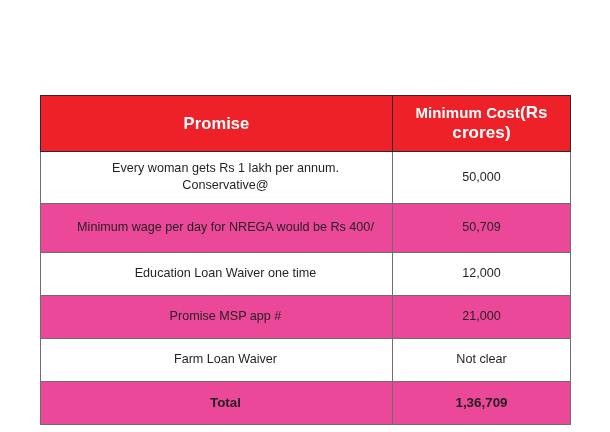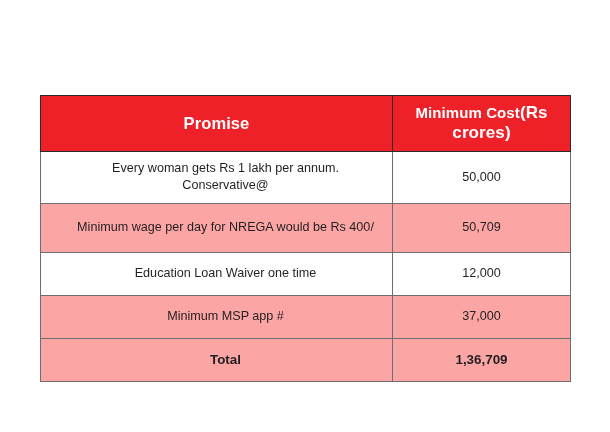--- a/index.html
+++ b/index.html
@@ -68,21 +68,21 @@
   }
   td.promise-cell {
     padding: 8px 10px 8px 28px;
     text-align: center;
   }
   td.cost-cell {
     padding: 8px 10px;
     text-align: center;
   }
 
-  tbody tr.tint td { background: #fca5a5; }
+  tbody tr.tint td { background: #ec4899; }
   tbody tr.plain td { background: #ffffff; }
 
   tbody tr.total-row td {
     font-weight: bold;
     font-size: 13.4px;
   }
 
   tbody tr.tall td { height: 32px; }
   tbody tr.short td { height: 26px; }
 </style>
@@ -115,22 +115,26 @@
       </tr>
       <tr class="tint tall">
         <td class="promise-cell">Minimum wage per day for NREGA would be Rs 400/</td>
         <td class="cost-cell">50,709</td>
       </tr>
       <tr class="plain short">
         <td class="promise-cell">Education Loan Waiver one time</td>
         <td class="cost-cell">12,000</td>
       </tr>
       <tr class="tint short">
-        <td class="promise-cell">Minimum MSP app #</td>
-        <td class="cost-cell">37,000</td>
+        <td class="promise-cell">Promise MSP app #</td>
+        <td class="cost-cell">21,000</td>
+      </tr>
+      <tr class="plain short">
+        <td class="promise-cell">Farm Loan Waiver</td>
+        <td class="cost-cell">Not clear</td>
       </tr>
       <tr class="tint short total-row">
         <td class="promise-cell">Total</td>
         <td class="cost-cell">1,36,709</td>
       </tr>
     </tbody>
   </table>
 
 </div>
 

